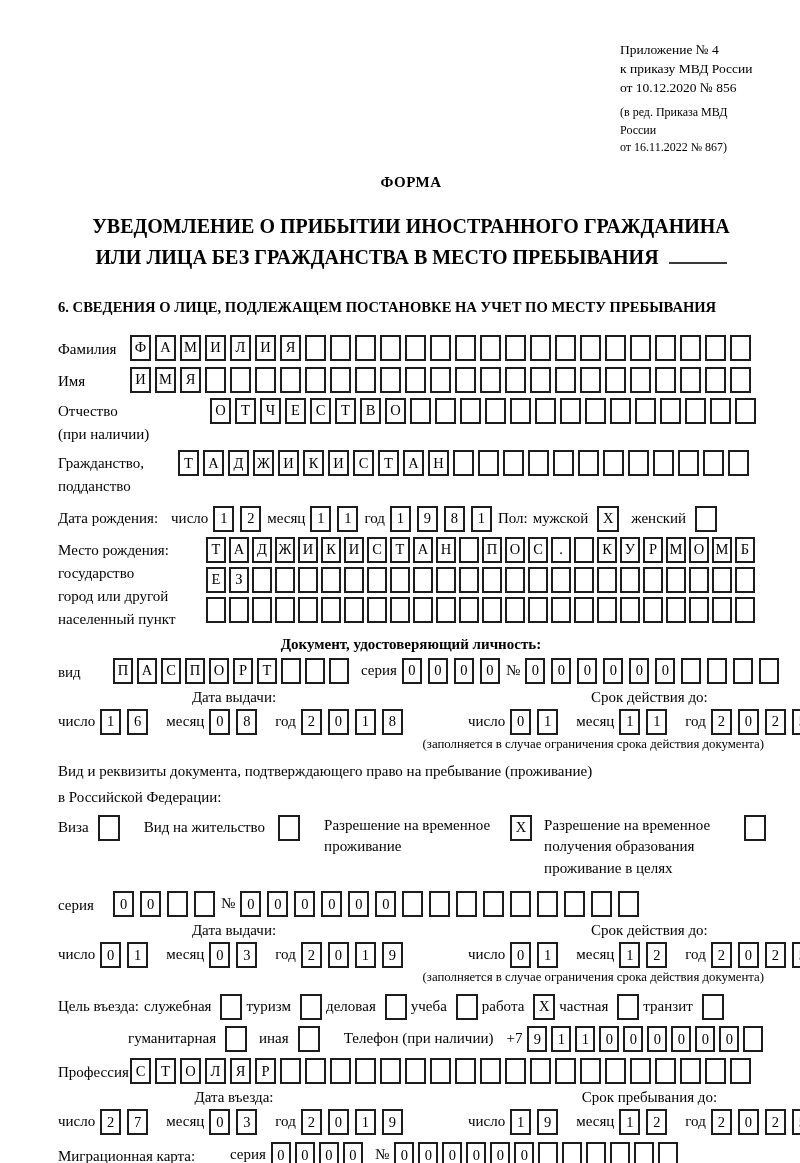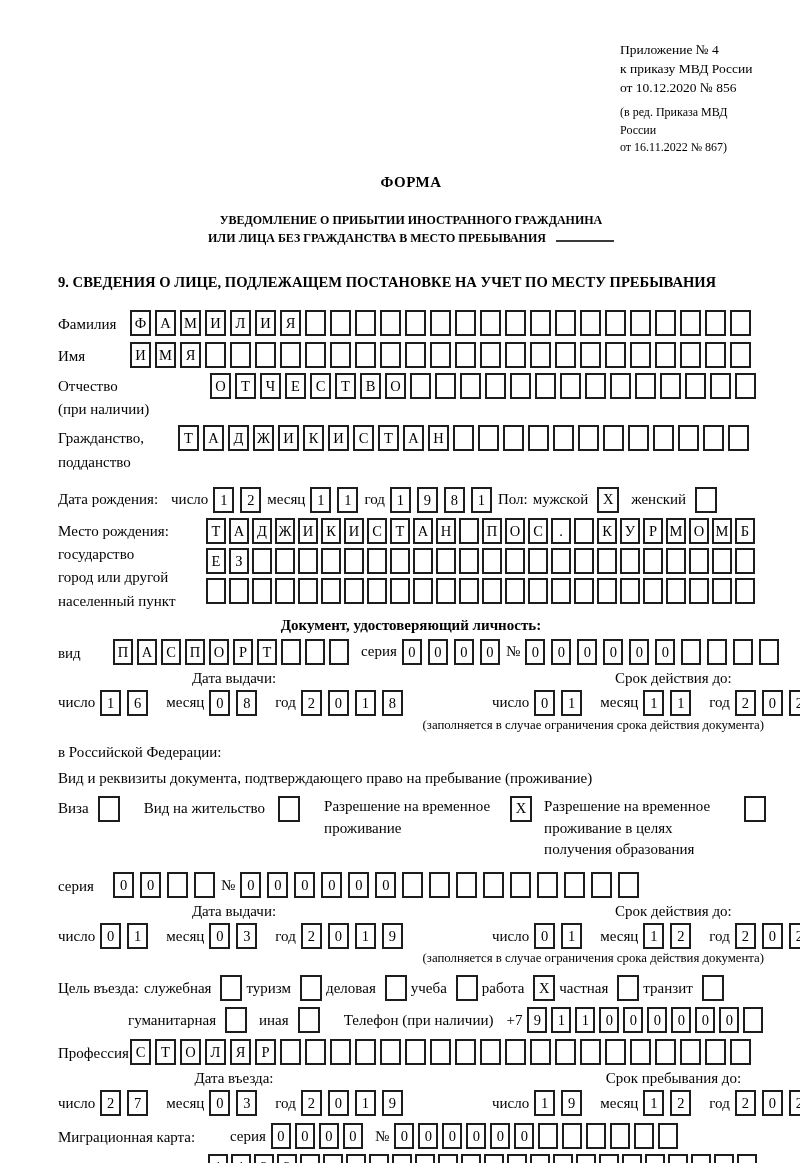--- a/index.html
+++ b/index.html
@@ -8,21 +8,21 @@
     width:800px; min-height:1163px; margin:0 auto; background:#fff; color:#000;
     font-family:"Liberation Serif","DejaVu Serif",serif; font-size:15px;
     padding:40px 36px 24px 58px; position:relative;
   }
   
   .ref { margin-left:562px; font-size:13.5px; line-height:1.42; }
   .ref .small { font-size:12px; }
   .ref .gap { margin-top:7px; }
   .forma { text-align:center; font-weight:bold; font-size:15px; margin-top:18px; letter-spacing:.5px; }
   
-  .title { text-align:center; font-weight:bold; font-size:12px; margin-top:20px; line-height:1.55; }
+  .title { text-align:center; font-weight:bold; font-size:20px; margin-top:20px; line-height:1.55; }
   .title-blank { display:inline-block; width:58px; border-bottom:2px solid #3a3a3a; margin-left:10px; height:.9em; }
   .sec-head { font-weight:bold; font-size:14.6px; margin-top:26px; margin-bottom:18px; }
   
   .row { display:flex; align-items:center; margin-bottom:4px; min-height:28px; }
   .row.top { align-items:flex-start; }
   .lbl { flex:none; padding-top:3px; }
   .w70 { width:72px; } .w120 { width:120px; } .w150 { width:152px; } .w55 { width:55px; }
   .lblcol { flex:none; line-height:1.55; padding-top:2px; }
   .boxes { display:inline-flex; flex:none; }
   .cbox {
@@ -34,21 +34,21 @@
   .mid .cbox { width:20px; margin-right:4px; }
   .sp .cbox { margin-right:6px; }
   .boxcol .boxes { margin-bottom:4px; }
   .cb {
     flex:none; display:inline-flex; align-items:center; justify-content:center;
     width:22px; height:26px; border:2px solid #1d1d1d; font-size:14.5px; margin:0 4px;
   }
   .t { margin-right:5px; flex:none; }
   .tl { margin-left:8px; }
   
-  .drow { display:flex; margin-top:4px;gap:24px; }
+  .drow { display:flex; margin-top:4px; }
   .dcol-l { width:352px; flex:none; }
   .dcol-r { flex:none; margin-left:58px; }
   .dhead { text-align:center; margin-bottom:3px; }
   .dline { display:flex; align-items:center; }
   .dline .boxes { margin-right:12px; }
   .note-r { text-align:right; font-size:12.8px; margin:2px 0 8px 0; }
   .intro { margin:4px 0 2px 0; line-height:1.5; }
   .opt-center { line-height:1.45; flex:none; }
   .w190 { width:196px; } .w185 { width:182px; }
   .ml8 { margin-left:8px; } .ml14 { margin-left:20px; }
@@ -69,21 +69,21 @@
 
   <div class="forma">ФОРМА</div>
 
   <div class="title">
     <div>УВЕДОМЛЕНИЕ О ПРИБЫТИИ ИНОСТРАННОГО ГРАЖДАНИНА</div>
     <div>
       <span>ИЛИ ЛИЦА БЕЗ ГРАЖДАНСТВА В МЕСТО ПРЕБЫВАНИЯ</span><span class="title-blank"></span>
     </div>
   </div>
 
-  <div class="sec-head">9. СВЕДЕНИЯ О ЛИЦЕ, ПОДЛЕЖАЩЕМ ПОСТАНОВКЕ НА УЧЕТ ПО МЕСТУ ПРЕБЫВАНИЯ</div>
+  <div class="sec-head">6. СВЕДЕНИЯ О ЛИЦЕ, ПОДЛЕЖАЩЕМ ПОСТАНОВКЕ НА УЧЕТ ПО МЕСТУ ПРЕБЫВАНИЯ</div>
 
   <div class="row">
     <span class="lbl w70">Фамилия</span>
     <span class="boxes">
         <span class="cbox">Ф</span>
         <span class="cbox">А</span>
         <span class="cbox">М</span>
         <span class="cbox">И</span>
         <span class="cbox">Л</span>
         <span class="cbox">И</span>
@@ -196,21 +196,21 @@
         <span class="cbox"></span>
         <span class="cbox"></span>
         <span class="cbox"></span>
         <span class="cbox"></span>
         <span class="cbox"></span>
         <span class="cbox"></span>
         <span class="cbox"></span>
       </span>
   </div>
 
-  <div class="row" style="margin-top:12px;">
+  <div class="row" style="margin-top:6px;">
     <span class="t">Дата рождения:</span>
     <span class="t tl">число</span>
     <span class="boxes sp">
         <span class="cbox">1</span>
         <span class="cbox">2</span>
       </span>
     <span class="t">месяц</span>
     <span class="boxes sp">
         <span class="cbox">1</span>
         <span class="cbox">1</span>
@@ -397,37 +397,37 @@
             <span class="cbox">2</span>
             <span class="cbox">0</span>
             <span class="cbox">2</span>
             <span class="cbox">5</span>
           </span>
       </div>
     </div>
   </div>
   <div class="note-r">(заполняется в случае ограничения срока действия документа)</div>
 
+  <div class="intro">Вид и реквизиты документа, подтверждающего право на пребывание (проживание)</div>
   <div class="intro">в Российской Федерации:</div>
-  <div class="intro">Вид и реквизиты документа, подтверждающего право на пребывание (проживание)</div>
 
   <div class="row top" style="margin-top:6px;">
     <span class="opt t" style="padding-top:4px;">Виза</span>
     <span class="cb"></span>
     <span class="opt t ml14" style="padding-top:4px;">Вид на жительство</span>
     <span class="cb ml8"></span>
     <span class="opt-center w185 ml14">
       <div>Разрешение на временное</div>
       <div>проживание</div>
     </span>
     <span class="cb">X</span>
     <span class="opt-center w190 ml8">
       <div>Разрешение на временное</div>
+      <div>получения образования</div>
       <div>проживание в целях</div>
-      <div>получения образования</div>
     </span>
     <span class="cb"></span>
   </div>
 
   <div class="row" style="margin-top:10px;">
     <span class="lbl w55">серия</span>
     <span class="boxes sp">
         <span class="cbox">0</span>
         <span class="cbox">0</span>
         <span class="cbox"></span>

